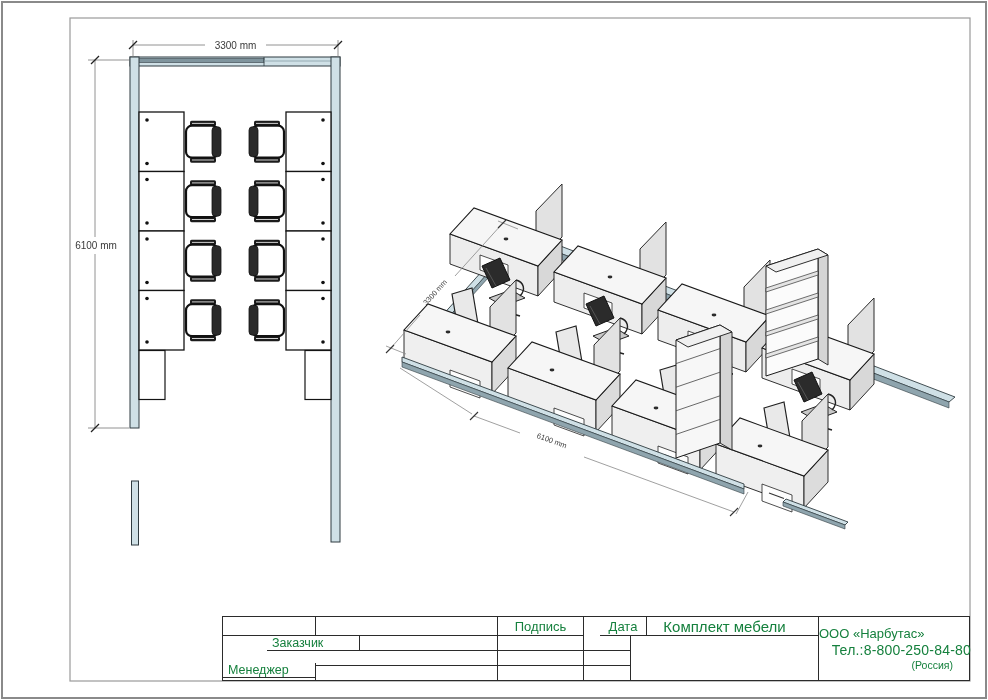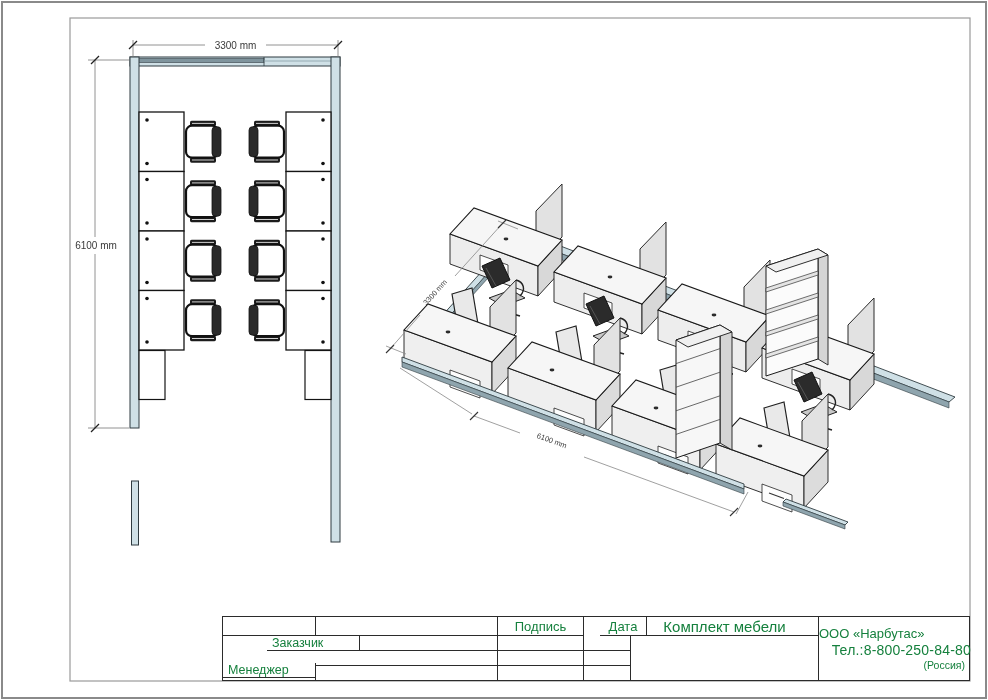--- a/index.html
+++ b/index.html
@@ -15,21 +15,21 @@
   .tb-cell{position:absolute;box-sizing:border-box;border-right:1px solid #2b2b2b;
       border-bottom:1px solid #2b2b2b;font-size:12.5px;color:#15803d;
       white-space:nowrap;overflow:hidden;}
   .tb-cell.no-r{border-right:none;}
   .tb-cell.no-b{border-bottom:none;}
   .tb-label{padding-left:5px;display:flex;align-items:center;}
   .tb-center{display:flex;align-items:center;justify-content:center;font-size:13px;}
   .company{display:flex;flex-direction:column;justify-content:center;gap:1px;}
   .company .c-name{font-size:13px;text-align:left;}
   .company .c-phone{font-size:14px;text-align:right;letter-spacing:.2px;}
-  .company .c-country{font-size:10.5px;text-align:right;padding-right:6px;}
+  .company .c-country{font-size:10.5px;text-align:right;padding-right:18px;}
 </style>
 </head>
 <body>
 
 <div class="sheet">
 
 <svg width="988" height="700" viewBox="0 0 988 700">
   <defs>
 
     <g id="deskPlan">

